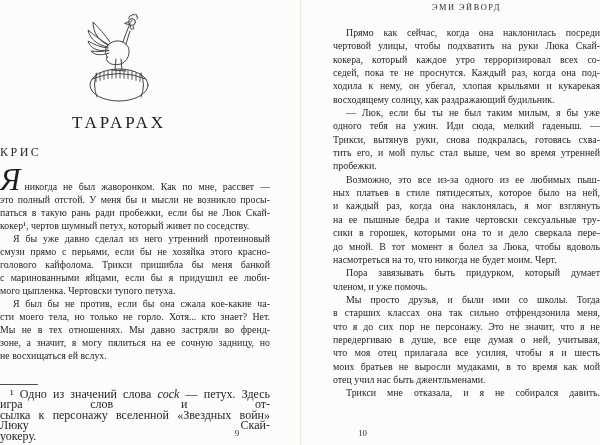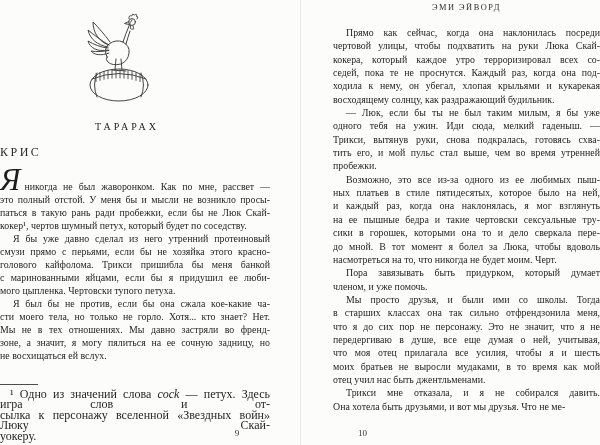--- a/index.html
+++ b/index.html
@@ -13,22 +13,22 @@
   .spread{position:relative;width:600px;height:445px;}
   .gutter{position:absolute;left:300px;top:0;width:1px;height:445px;background:var(--divider);}
   .page{position:absolute;top:0;height:362px;}
   .page.left{left:0;width:270px;}
   .page.right{left:333px;width:267px;}
 
   .illus{position:absolute;left:85px;top:11px;width:68px;height:92px;}
   .illus svg{display:block;width:68px;height:92px;}
 
   .chapter{
-    position:absolute;left:0;top:113px;width:238px;margin:8px;text-align:center;
-    font-size:10px;font-weight:normal;letter-spacing:3px;color:#1c1c1c;
+    position:absolute;left:0;top:113px;width:238px;margin:0;text-align:center;
+    font-size:17px;font-weight:normal;letter-spacing:3px;color:#1c1c1c;
   }
   .pov{
     position:absolute;left:0;top:145px;
     font-size:12px;letter-spacing:2.5px;color:#2a2a2a;
   }
 
   .body{font-size:9.9px;color:var(--ink);}
   #left-body{position:absolute;left:0;top:180px;width:270px;line-height:13px;}
   #right-body{position:absolute;left:0;top:26px;width:267px;line-height:13.35px;}
 
@@ -104,21 +104,21 @@
       </svg>
     </div>
 
     <h1 class="chapter">ТАРАРАХ</h1>
     <div class="pov">КРИС</div>
 
     <div class="body" id="left-body">
         <div class="jline"><span class="initial">Я</span>никогда не был жаворонком. Как по мне, рассвет —</div>
         <div class="jline">это полный отстой. У меня бы и мысли не возникло просы-</div>
         <div class="jline">паться в такую рань ради пробежки, если бы не Люк Скай-</div>
-        <div class="lline">кокер¹, чертов шумный петух, который будет по соседству.</div>
+        <div class="lline">кокер¹, чертов шумный петух, который живет по соседству.</div>
         <div class="jline indent">Я бы уже давно сделал из него утренний протеиновый</div>
         <div class="jline">смузи прямо с перьями, если бы не хозяйка этого красно-</div>
         <div class="jline">голового кайфолома. Трикси пришибла бы меня банкой</div>
         <div class="jline">с маринованными яйцами, если бы я придушил ее люби-</div>
         <div class="lline">мого цыпленка. Чертовски тупого петуха.</div>
         <div class="jline indent">Я был бы не против, если бы она сжала кое-какие ча-</div>
         <div class="jline">сти моего тела, но только не горло. Хотя... кто знает? Нет.</div>
         <div class="jline">Мы не в тех отношениях. Мы давно застряли во френд-</div>
         <div class="jline">зоне, а значит, я могу пялиться на ее сочную задницу, но</div>
         <div class="lline">не восхищаться ей вслух.</div>
@@ -158,17 +158,16 @@
         <div class="jline indent">Пора завязывать быть придурком, который думает</div>
         <div class="lline">членом, и уже помочь.</div>
         <div class="jline indent">Мы просто друзья, и были ими со школы. Тогда</div>
         <div class="jline">в старших классах она так сильно отфрендзонила меня,</div>
         <div class="jline">что я до сих пор не персонажу. Это не значит, что я не</div>
         <div class="jline">передергиваю в душе, все еще думая о ней, учитывая,</div>
         <div class="jline">что моя отец прилагала все усилия, чтобы я и шесть</div>
         <div class="jline">моих братьев не выросли мудаками, в то время как мой</div>
         <div class="lline">отец учил нас быть джентльменами.</div>
         <div class="jline indent">Трикси мне отказала, и я не собирался давить.</div>
-        <div class="lline">Она хотела быть друзьями, и вот мы друзья. Что не ме-</div>
       </div>
     <div class="pagenum right-num">10</div>
   </section>
 </div>
 
 </body></html>

